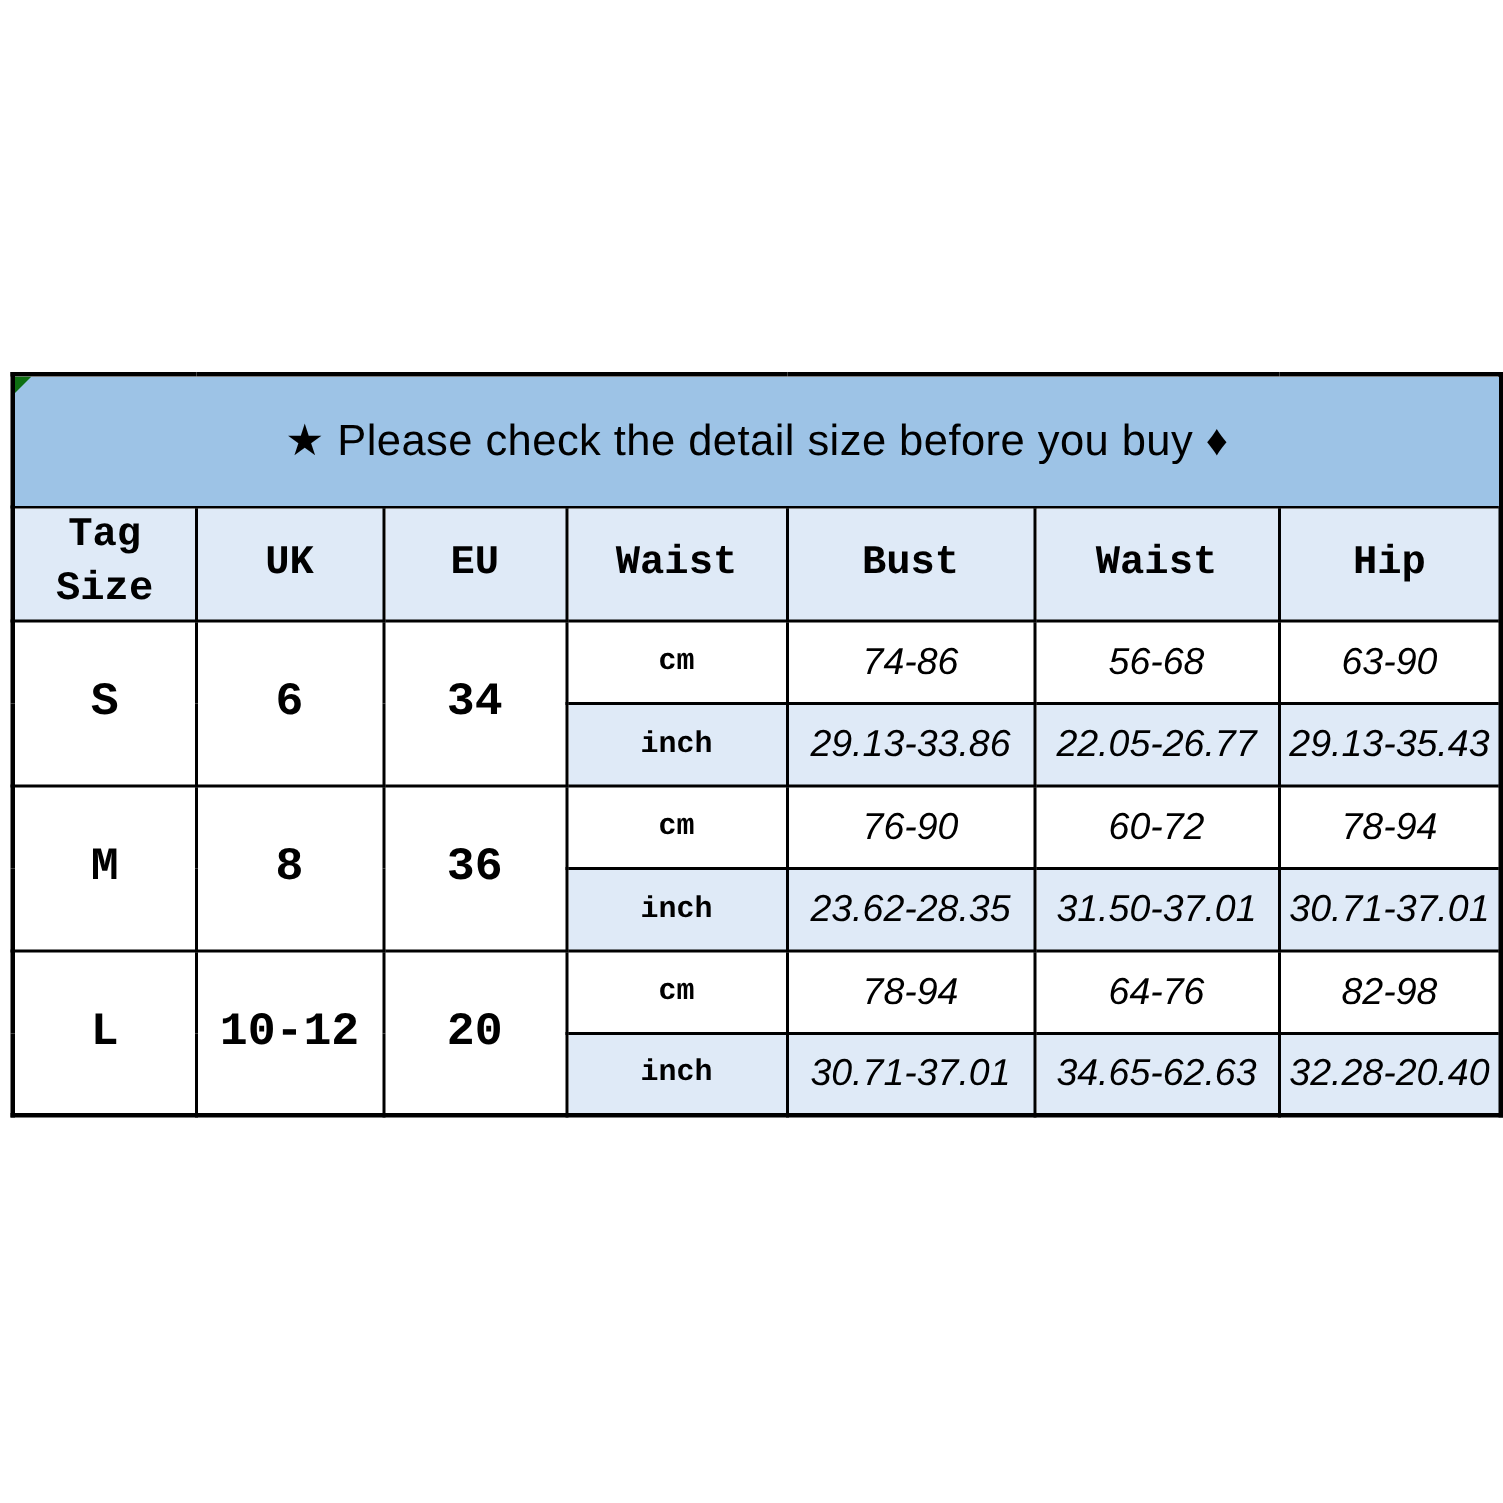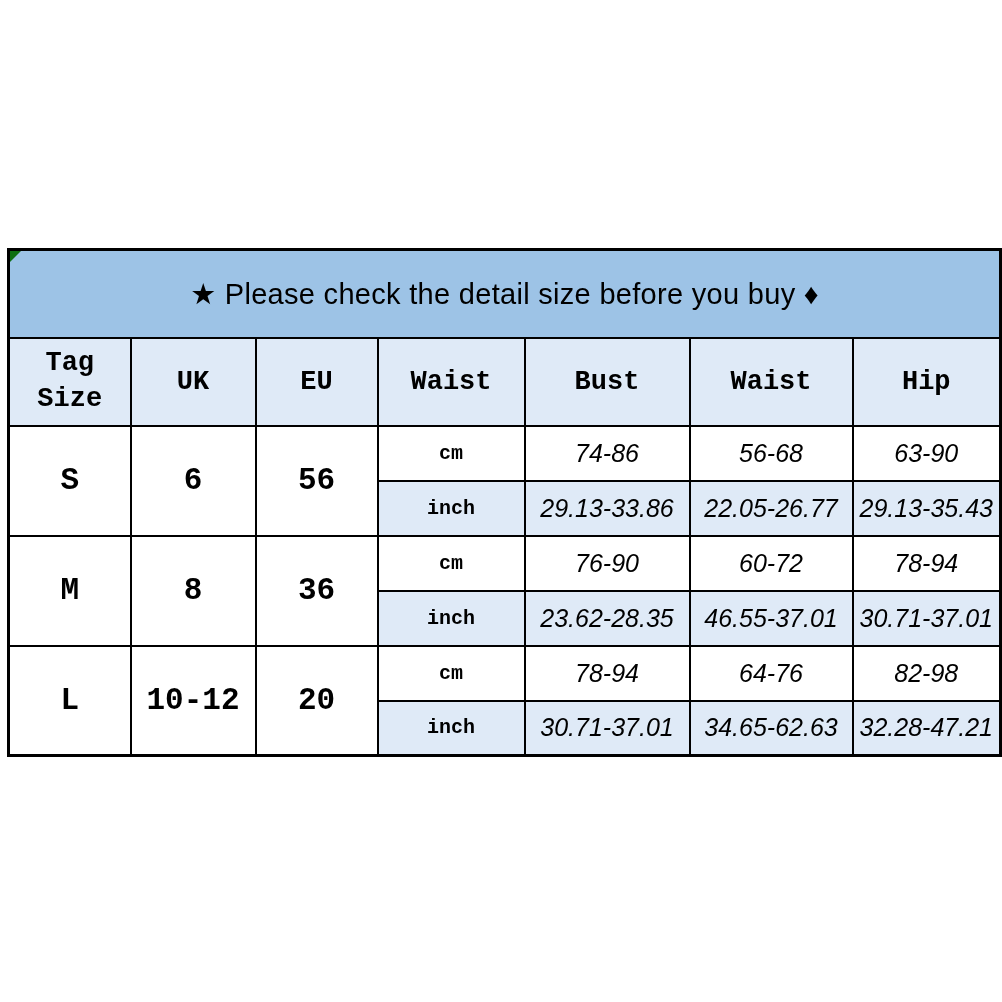--- a/index.html
+++ b/index.html
@@ -47,21 +47,21 @@
   }
   .corner-marker {
     position: absolute;
     top: 0;
     left: 0;
     width: 0;
     height: 0;
     border-top: 11px solid var(--marker-green);
     border-right: 11px solid transparent;
   }
-  tr.header-row { height: 88px; }
+  tr.header-row { height: 76px; }
   tr.header-row th {
     background: var(--light-bg);
     font-family: "Liberation Mono", monospace;
     font-weight: 700;
     font-size: 27px;
   }
   th.tagsize-header { white-space: pre-line; line-height: 1.3; }
   tr.cm-row, tr.inch-row { height: 55px; }
   td.tag-cell {
     background: #ffffff;
@@ -112,21 +112,21 @@
       <th>EU</th>
       <th>Waist</th>
       <th>Bust</th>
       <th>Waist</th>
       <th>Hip</th>
     </tr>
 
     <tr class="cm-row">
       <td rowspan="2" class="tag-cell">S</td>
       <td rowspan="2" class="tag-cell">6</td>
-      <td rowspan="2" class="tag-cell">56</td>
+      <td rowspan="2" class="tag-cell">34</td>
       <td class="unit-cell">cm</td>
       <td class="val-cell">74-86</td>
       <td class="val-cell">56-68</td>
       <td class="val-cell">63-90</td>
     </tr>
     <tr class="inch-row">
       <td class="unit-cell">inch</td>
       <td class="val-cell">29.13-33.86</td>
       <td class="val-cell">22.05-26.77</td>
       <td class="val-cell">29.13-35.43</td>
@@ -137,34 +137,34 @@
       <td rowspan="2" class="tag-cell">8</td>
       <td rowspan="2" class="tag-cell">36</td>
       <td class="unit-cell">cm</td>
       <td class="val-cell">76-90</td>
       <td class="val-cell">60-72</td>
       <td class="val-cell">78-94</td>
     </tr>
     <tr class="inch-row">
       <td class="unit-cell">inch</td>
       <td class="val-cell">23.62-28.35</td>
-      <td class="val-cell">46.55-37.01</td>
+      <td class="val-cell">31.50-37.01</td>
       <td class="val-cell">30.71-37.01</td>
     </tr>
 
     <tr class="cm-row">
       <td rowspan="2" class="tag-cell">L</td>
       <td rowspan="2" class="tag-cell">10-12</td>
       <td rowspan="2" class="tag-cell">20</td>
       <td class="unit-cell">cm</td>
       <td class="val-cell">78-94</td>
       <td class="val-cell">64-76</td>
       <td class="val-cell">82-98</td>
     </tr>
     <tr class="inch-row">
       <td class="unit-cell">inch</td>
       <td class="val-cell">30.71-37.01</td>
       <td class="val-cell">34.65-62.63</td>
-      <td class="val-cell">32.28-47.21</td>
+      <td class="val-cell">32.28-20.40</td>
     </tr>
   </tbody>
     </table>
 </div>
 
 </body></html>

